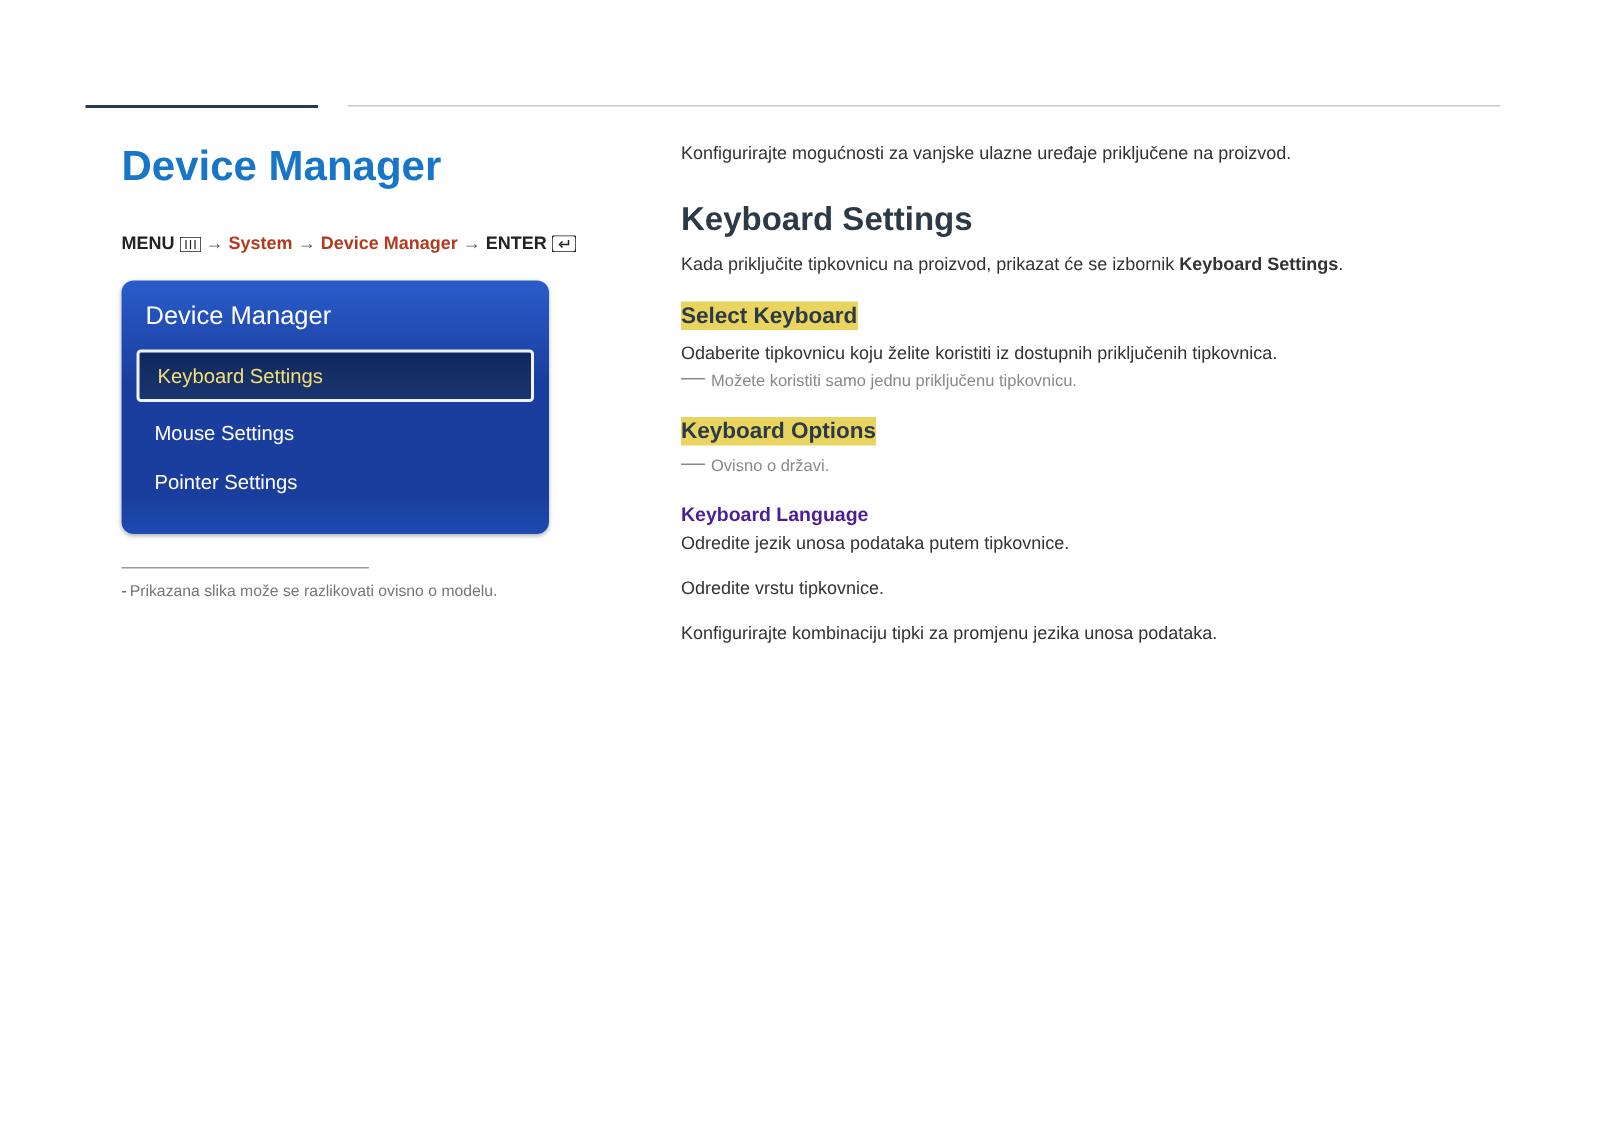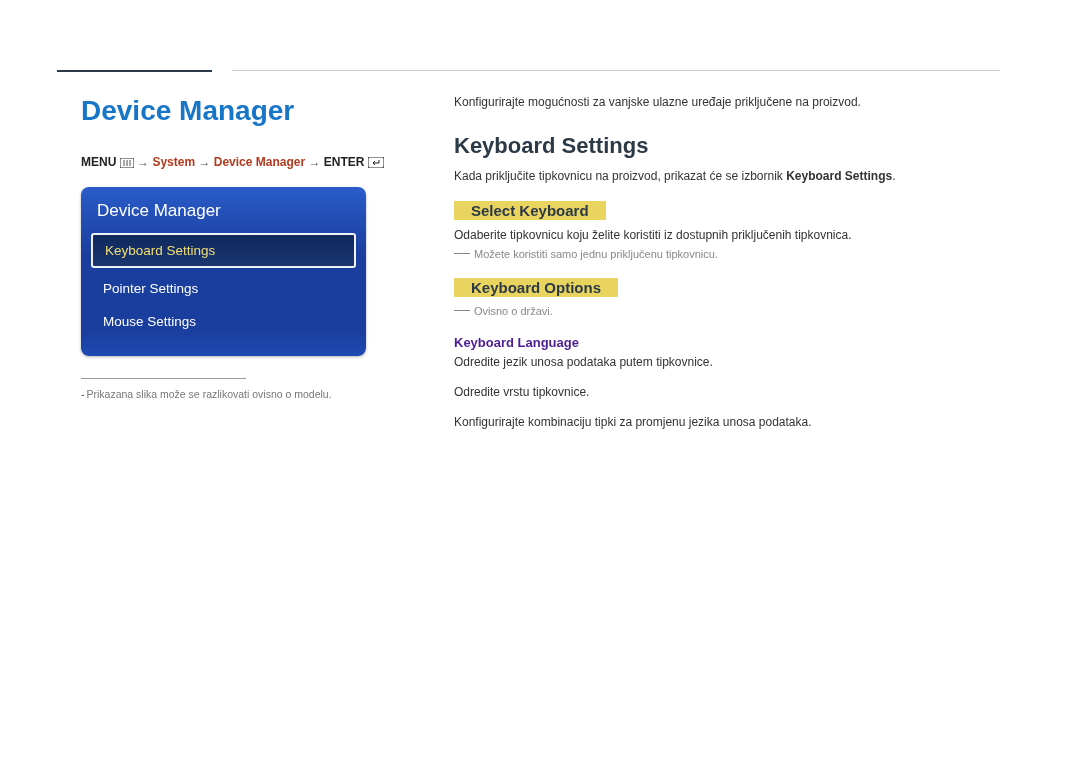--- a/index.html
+++ b/index.html
@@ -115,21 +115,21 @@
     margin-bottom: 18px;
   }
   .desc strong { font-weight: 700; }
 
   .h3 {
     display: inline-block;
     background: #e8d45f;
     color: #2c3a47;
     font-size: 15px;
     font-weight: 600;
-    padding: 1px 17px;
+    padding: 1px 0;
     margin-bottom: 8px;
   }
   .sub-desc {
     font-size: 12px;
     color: #333;
     margin-bottom: 6px;
   }
   .note-line {
     font-size: 11px;
     color: #888;
@@ -186,22 +186,22 @@
           <rect x="0" y="0" width="16" height="11" rx="2" fill="none" stroke="#222" stroke-width="1"></rect>
           <path d="M11 3 v3 h-5" fill="none" stroke="#222" stroke-width="1"></path>
           <path d="M7 4 l-2 2 l2 2" fill="none" stroke="#222" stroke-width="1"></path>
         </svg>
     </span>
   </div>
 
   <div class="panel">
     <div class="panel-header">Device Manager</div>
     <div class="panel-item selected">Keyboard Settings</div>
+    <div class="panel-item">Mouse Settings</div>
     <div class="panel-item">Pointer Settings</div>
-    <div class="panel-item">Mouse Settings</div>
   </div>
 
   <div class="footnote-rule"></div>
   <div class="footnote">
     <span class="dash">-</span><span>Prikazana slika može se razlikovati ovisno o modelu.</span>
   </div>
 </div>
 
 <div class="right-col">
   <div class="intro">Konfigurirajte mogućnosti za vanjske ulazne uređaje priključene na proizvod.</div>

